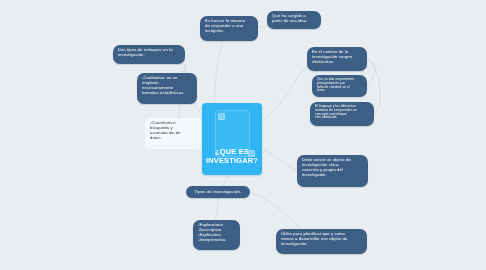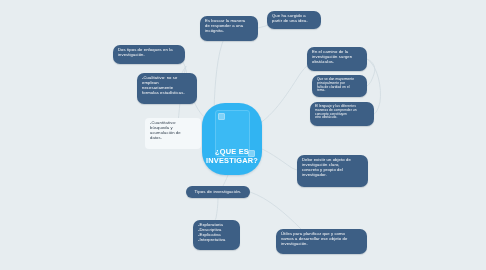--- a/index.html
+++ b/index.html
@@ -45,21 +45,21 @@
     border-radius: 9px;
   }
   .node.light {
     background: #f4f8fa;
     color: #2d3b4a;
     box-shadow: none;
     border-radius: 4px;
   }
   .node.central {
     background: #31b4f2;
-    border-radius: 23px;
+    border-radius: 4px;
     color: #ffffff;
     padding: 8px;
     box-shadow: 0 1px 2px rgba(40,90,130,0.20);
   }
   .central-inner-frame {
     position: absolute;
     left: 13px;
     top: 7px;
     width: 33px;
     height: 45px;

